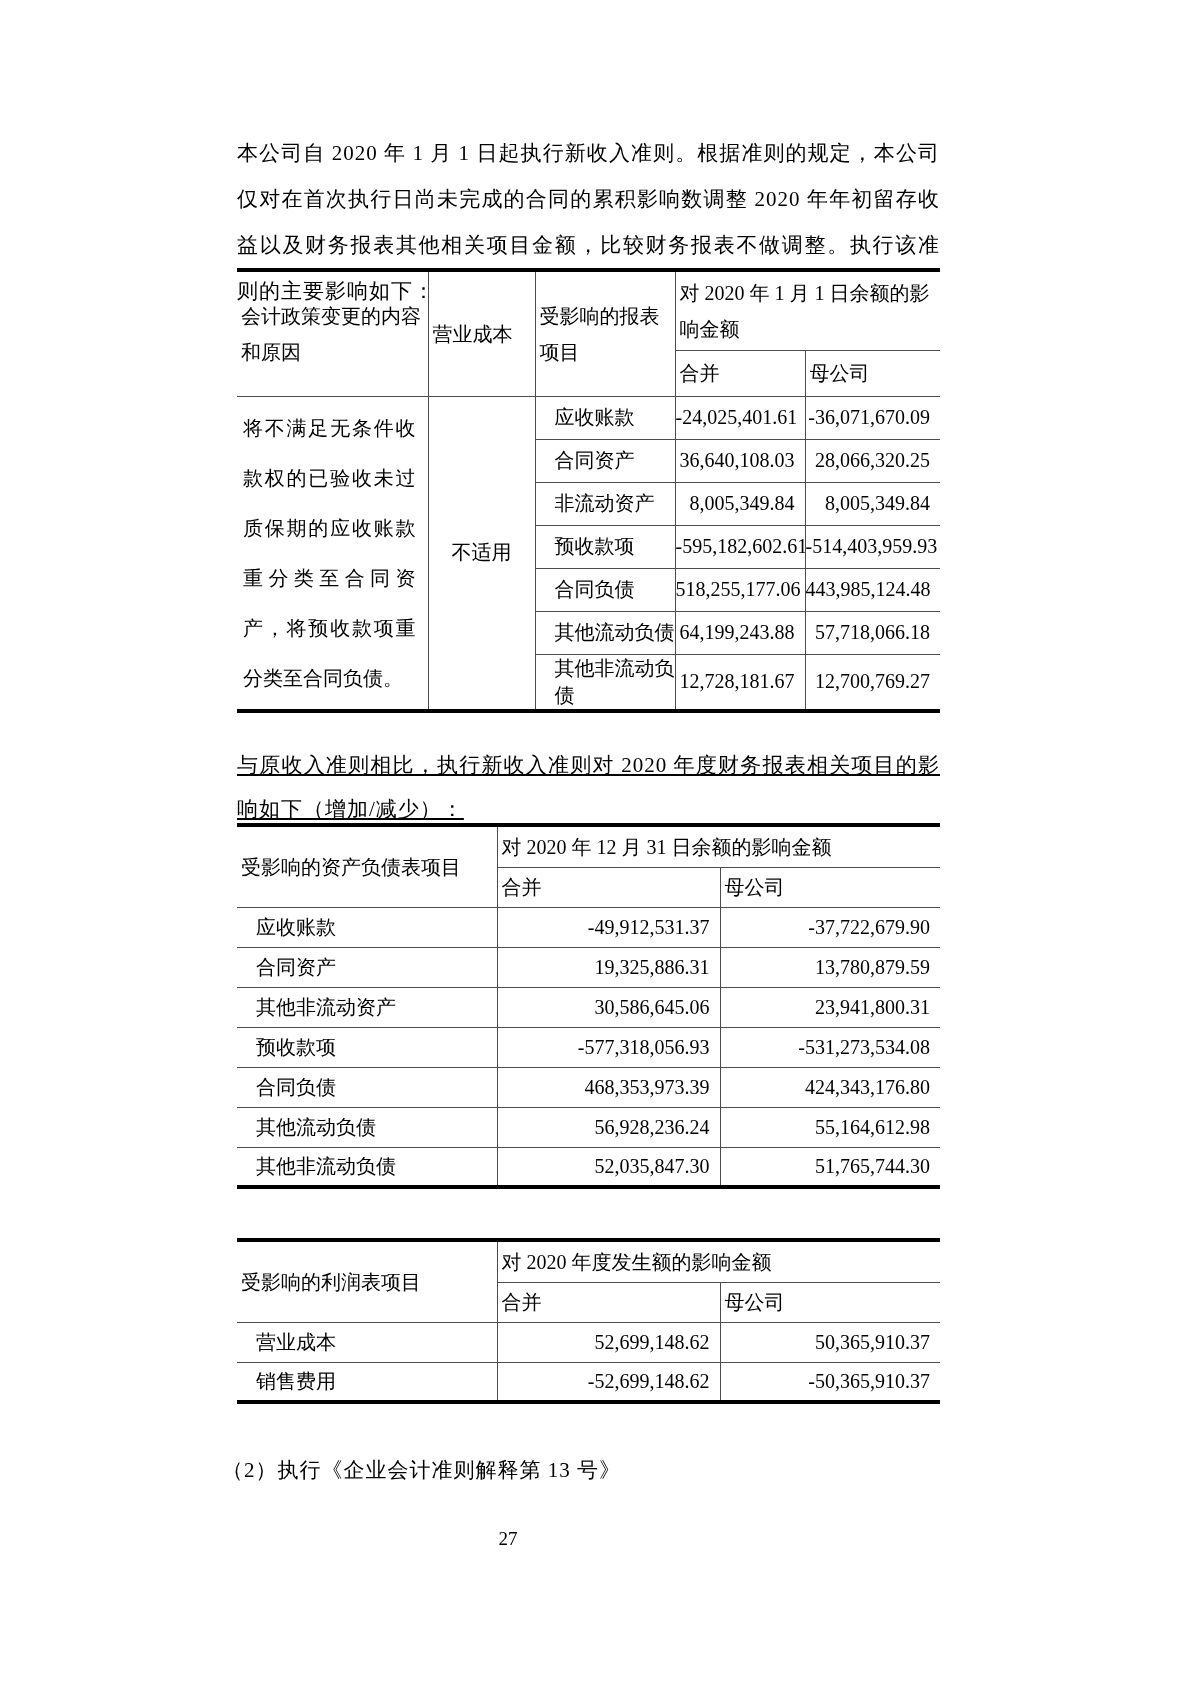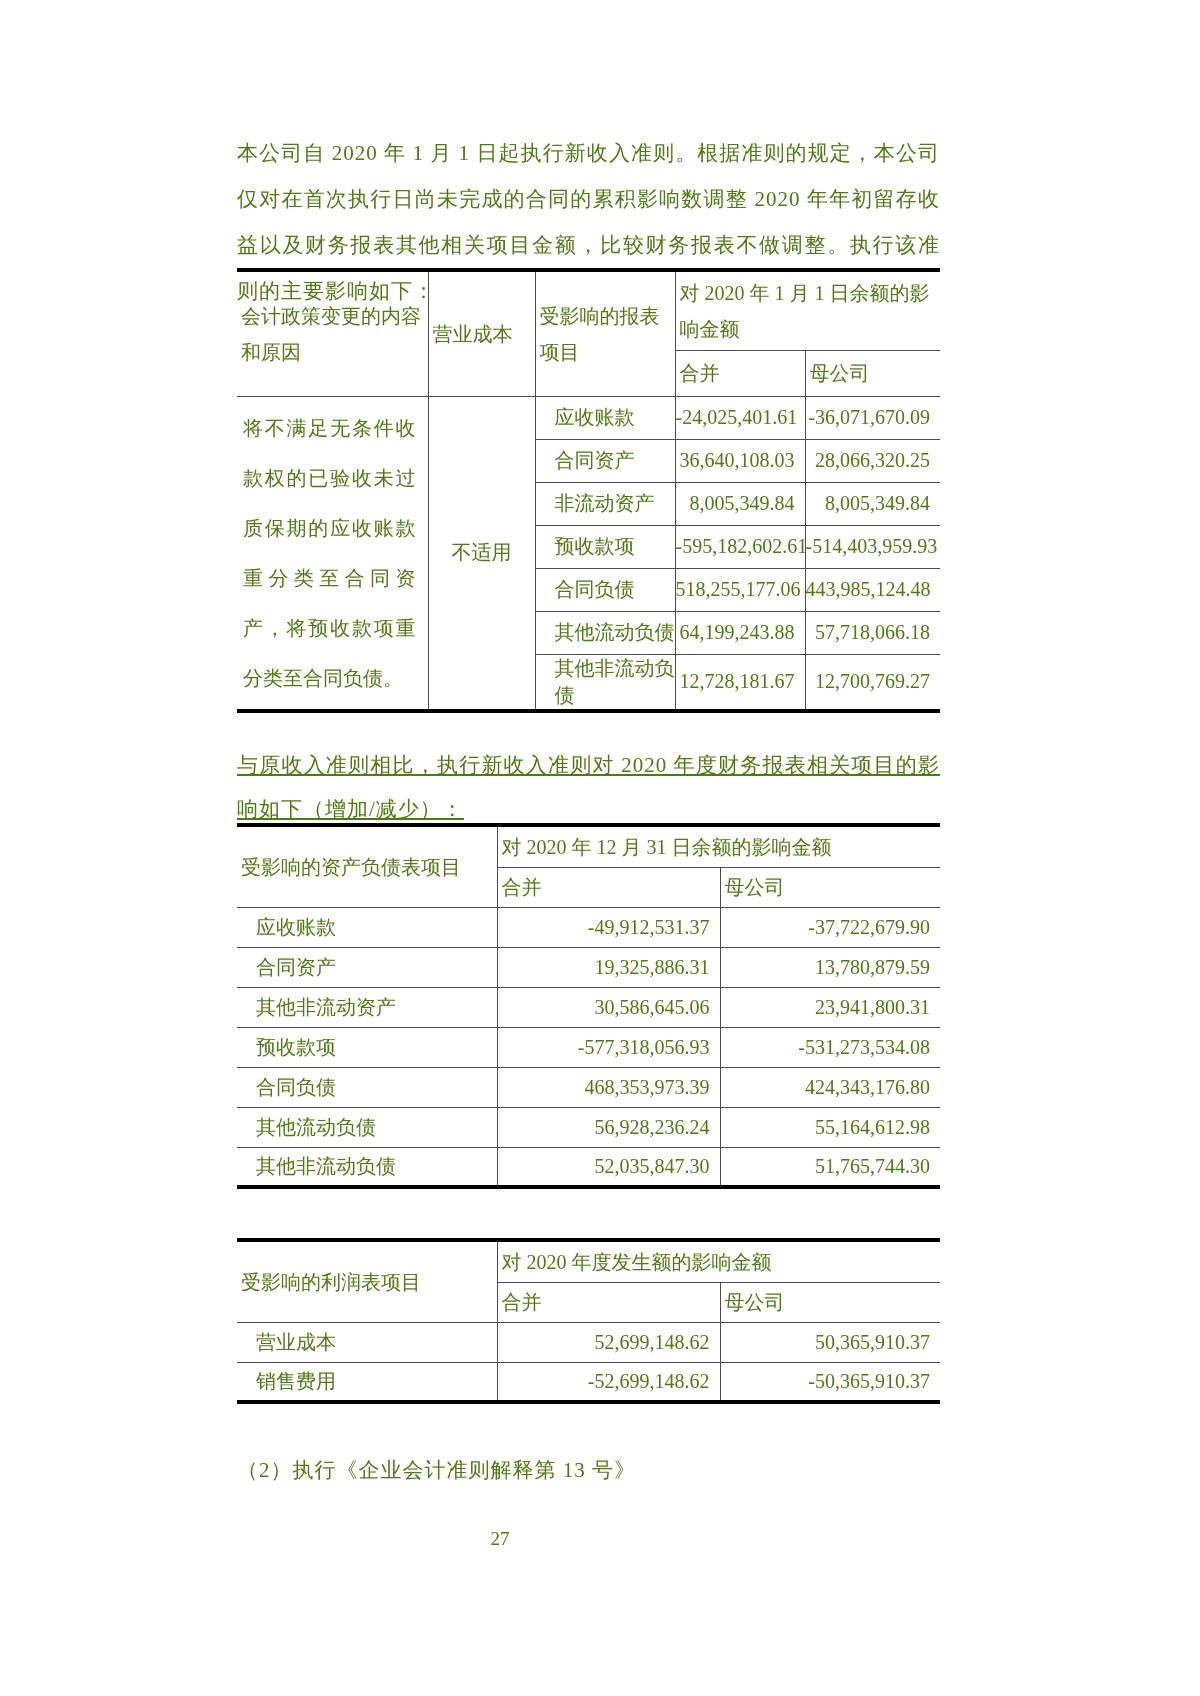--- a/index.html
+++ b/index.html
@@ -4,21 +4,21 @@
 <style>
   * { margin: 0; padding: 0; box-sizing: border-box; }
   html, body { background: #e8e8e8; }
   .page {
     position: relative;
     width: 1200px;
     height: 1696px;
     background: #ffffff;
     margin: 0 auto;
     font-family: "Liberation Serif", "DejaVu Serif", serif;
-    color: #4d7c0f;
+    color: #000000;
     overflow: hidden;
   }
   .para {
     position: absolute;
     left: 237px;
     width: 703px;
     font-size: 21px;
     line-height: 46px;
     text-align: justify;
     letter-spacing: 1px;
@@ -51,28 +51,28 @@
   }
   .hdr { text-align: left; line-height: 36px; padding: 0 4px; }
   .t1-main { height: 80px; }
   .t1-sub  { height: 46px; }
   .t1-row  { height: 43px; }
   .t2-main { height: 42px; }
   .t2-sub  { height: 40px; }
   .t2-row  { height: 40px; }
   .footnote {
     position: absolute;
-    left: 237px;
+    left: 222px;
     width: 703px;
     font-size: 21px;
     letter-spacing: 1px;
   }
   .page-number {
     position: absolute;
-    left: 4px;
+    left: 12px;
     width: 992px;
     top: 1528px;
     text-align: center;
     font-size: 19px;
   }
 </style>
 </head>
 <body>
 
 <div class="page">

